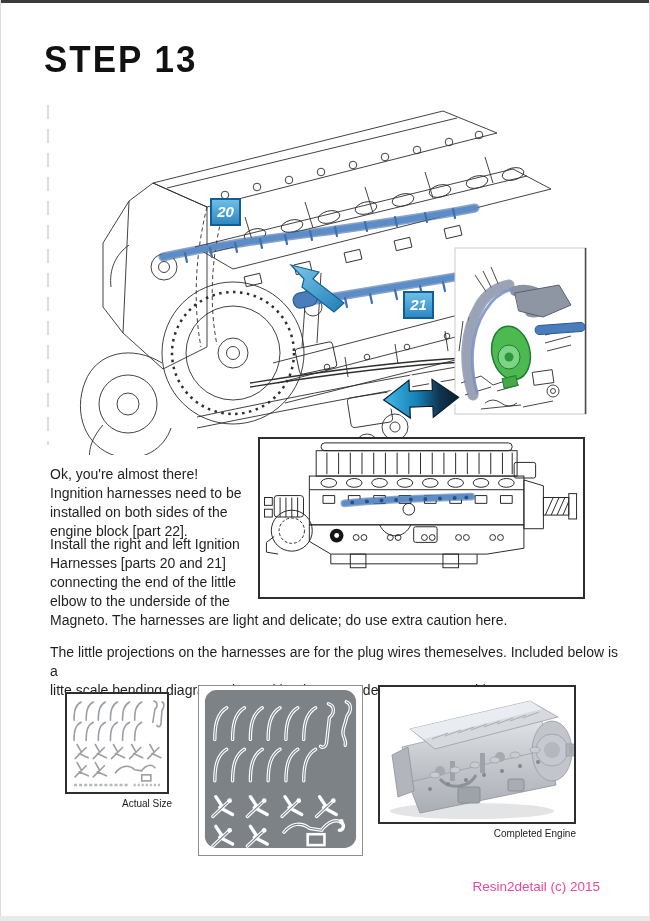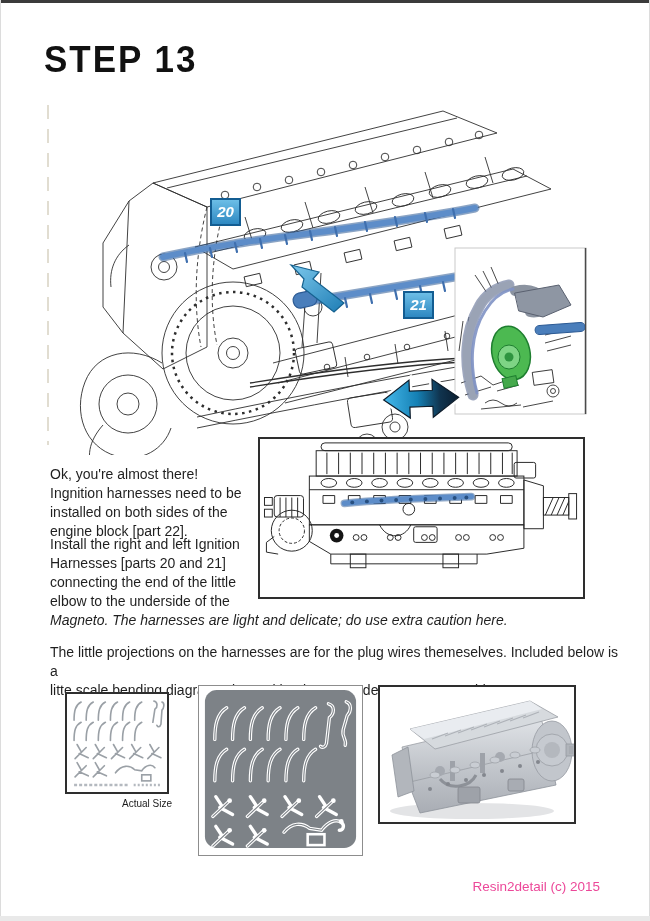--- a/index.html
+++ b/index.html
@@ -10,21 +10,21 @@
   #edge-bottom{left:0;top:916px;width:650px;height:5px;background:#e9e9e9;}
   #edge-left{left:0;top:0;width:1px;height:921px;background:#dcdcdc;}
   #edge-right{left:649px;top:0;width:1px;height:921px;background:#dcdcdc;}
 
   #step-title{position:absolute;left:44px;top:40px;font-size:35px;font-weight:bold;
               letter-spacing:2px;color:#111;transform:scaleY(1.04);}
 
   .para{position:absolute;font-size:14px;line-height:19px;white-space:pre-line;}
   #para1{left:50px;top:465px;width:250px;}
   #para2{left:50px;top:535px;width:250px;}
-  #para2cont{left:50px;top:611px;width:565px;white-space:normal;font-style:italic;}
+  #para2cont{left:50px;top:611px;width:565px;white-space:normal;}
   #para3{left:50px;top:643px;width:575px;}
 
   .figbox{position:absolute;background:#fff;font-style:italic;}
   #main-illustration{left:45px;top:95px;width:545px;height:360px;}
   #side-view-box{left:258px;top:437px;width:323px;height:158px;border:2px solid #2e2e2e;}
   #actual-size-box{left:65px;top:692px;width:100px;height:98px;border:2px solid #2e2e2e;}
   #bend-box{left:198px;top:685px;width:163px;height:169px;border:1px solid #8d8d8d;}
   #engine-box{left:378px;top:685px;width:194px;height:135px;border:2px solid #2e2e2e;}
 
   .caption{position:absolute;font-size:10px;color:#1b1b1b;text-align:right;}
@@ -390,15 +390,16 @@
           <ellipse cx="75" cy="83" rx="5" ry="3"></ellipse>
         <ellipse cx="95" cy="78" rx="5" ry="3"></ellipse>
           <ellipse cx="115" cy="73" rx="5" ry="3"></ellipse>
         <ellipse cx="135" cy="68" rx="5" ry="3"></ellipse>
           <ellipse cx="155" cy="63" rx="5" ry="3"></ellipse>
       </g>
       <rect x="78" y="100" width="22" height="16" rx="2" fill="#9ea2a9" stroke="#83878e" stroke-width="0.8"></rect>
       <rect x="128" y="92" width="16" height="12" rx="2" fill="#a8acb3" stroke="#83878e" stroke-width="0.8"></rect>
     </svg>
   </div>
+  <div id="caption-engine" class="caption">Completed Engine</div>
 
   <div id="copyright">Resin2detail (c) 2015</div>
 </div>
 
 </body></html>

